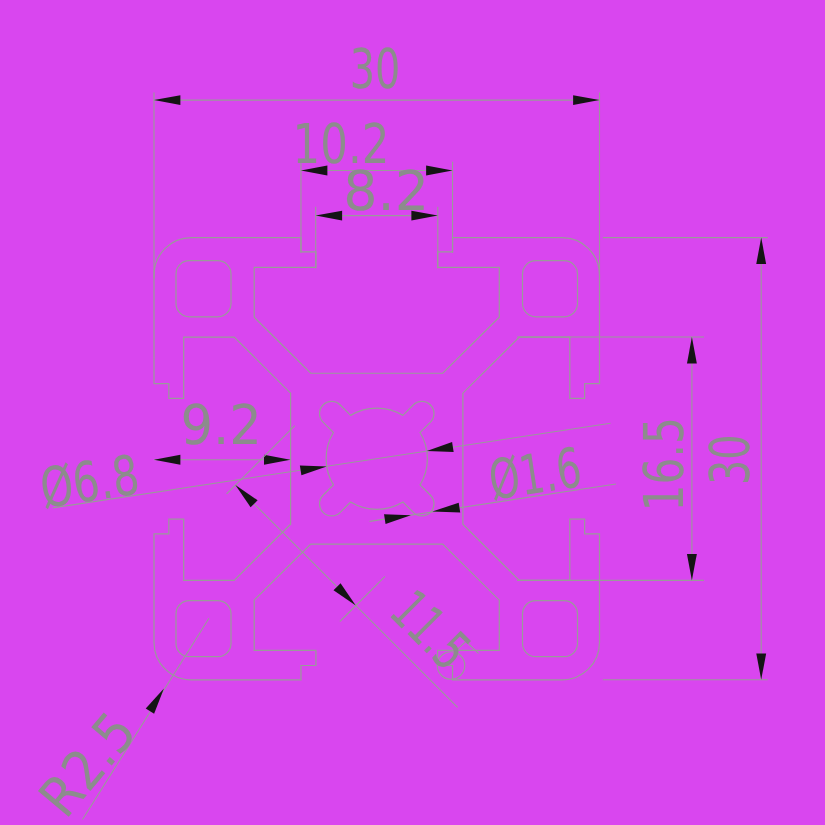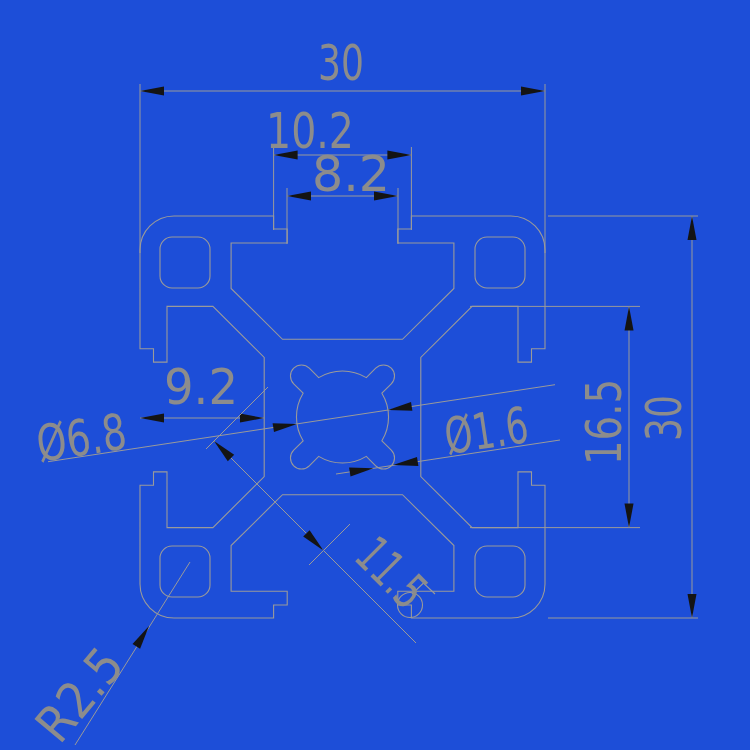--- a/index.html
+++ b/index.html
@@ -1,16 +1,16 @@
 <!DOCTYPE html>
 <html><head>
 <meta charset="utf-8">
 <style>
   html,body{margin:0;padding:0;background:#ffffff;}
-  #stage{position:relative;width:750px;height:750px;background:#1d4ed8;overflow:hidden;}
+  #stage{position:relative;width:750px;height:750px;background:#d946ef;overflow:hidden;}
   svg{display:block;}
   text{font-family:"DejaVu Sans", sans-serif;font-size:50px;fill:#8c8c8c;}
   .geo{stroke:#9a9a9a;stroke-width:1.1;fill:none;}
   .dim{stroke:#9a9a9a;stroke-width:1;fill:none;}
   .arr{fill:#141414;stroke:none;}
 </style>
 </head>
 <body>
 
 <div id="stage">

